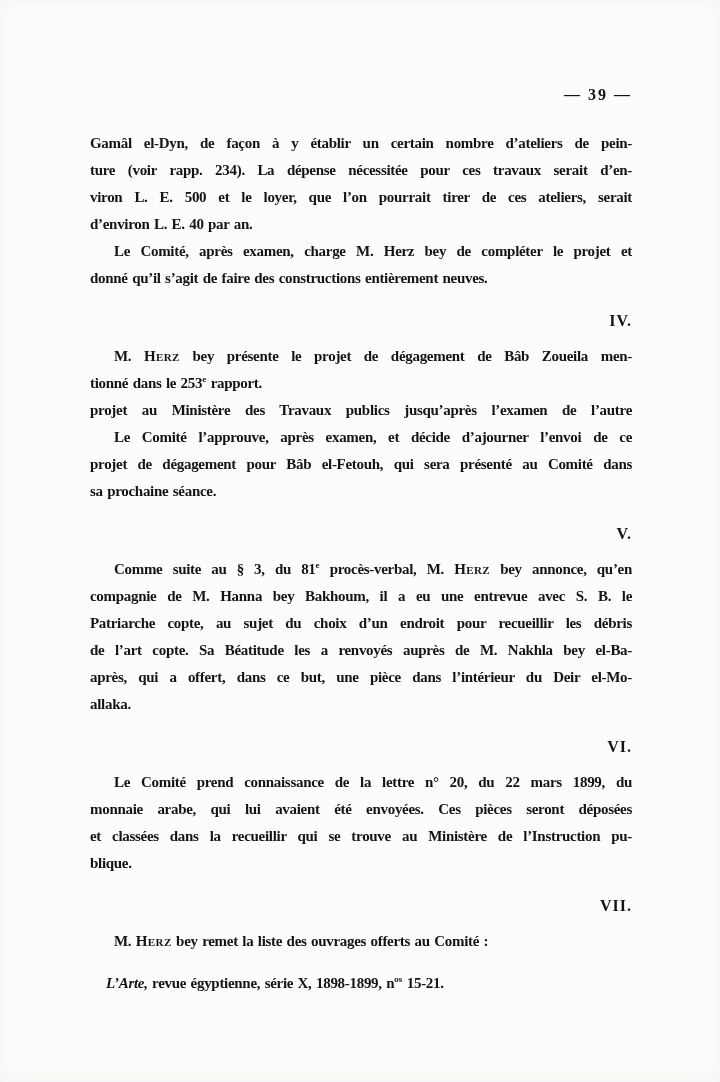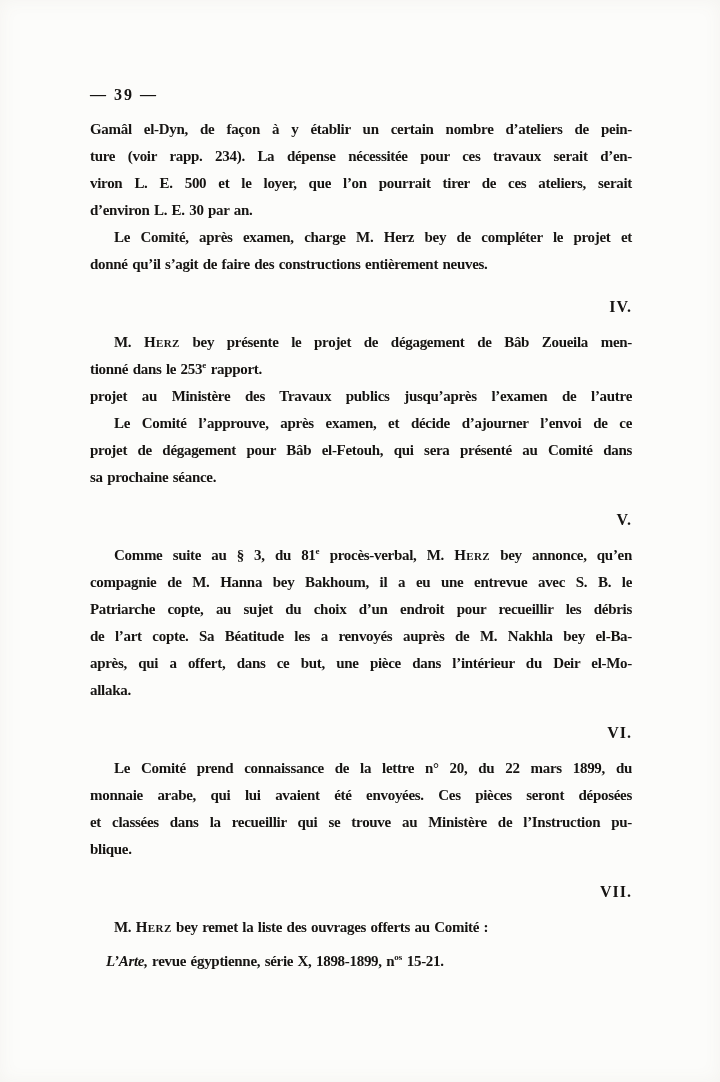--- a/index.html
+++ b/index.html
@@ -9,25 +9,25 @@
     margin:0 auto;
     background:#fcfcfa;
     color:#161412;
     font-family:"Liberation Serif", serif;
     font-weight:700;
     overflow:hidden;
     box-shadow:inset 0 0 18px rgba(120,110,90,0.06);
   }
   .page-number{
     position:absolute;top:86px;left:90px;width:542px;
-    text-align:left;
+    text-align:right;
     font-size:16px;letter-spacing:2px;
   }
   .text-block{
-    position:absolute;top:116px;left:90px;width:542px;
+    position:absolute;top:130px;left:90px;width:542px;
   }
   .para{margin:0;}
   .line{
     font-size:15px;
     line-height:27px;
     letter-spacing:-0.3px;
     word-spacing:1px;
     text-align:justify;
     text-align-last:justify;
   }
@@ -51,21 +51,21 @@
 <div class="page">
 
   <div class="page-number">— 39 —</div>
 
   <div class="text-block">
 
     <div class="para">
       <div class="line">Gamâl el-Dyn, de façon à y établir un certain nombre d’ateliers de pein-</div>
       <div class="line">ture (voir rapp. 234). La dépense nécessitée pour ces travaux serait d’en-</div>
       <div class="line">viron L. E. 500 et le loyer, que l’on pourrait tirer de ces ateliers, serait</div>
-      <div class="line lastline">d’environ L. E. 30 par an.</div>
+      <div class="line lastline">d’environ L. E. 40 par an.</div>
     </div>
 
     <div class="para">
       <div class="line indent">Le Comité, après examen, charge M. Herz bey de compléter le projet et</div>
       <div class="line lastline">donné qu’il s’agit de faire des constructions entièrement neuves.</div>
     </div>
 
     <div class="heading">IV.</div>
 
     <div class="para">
@@ -99,18 +99,18 @@
       <div class="line">et classées dans la recueillir qui se trouve au Ministère de l’Instruction pu-</div>
       <div class="line lastline">blique.</div>
     </div>
 
     <div class="heading">VII.</div>
 
     <div class="para">
       <div class="line lastline indent">M. <span class="sc">Herz</span> bey remet la liste des ouvrages offerts au Comité :</div>
     </div>
 
-    <div class="para" style="margin-top:7px;">
+    <div class="para" style="margin-top:15px;">
       <div class="line lastline indent-sm"><em>L’Arte,</em> revue égyptienne, série X, 1898-1899, n<sup>os</sup> 15-21.</div>
     </div>
 
   </div>
 </div>
 
 </body></html>

